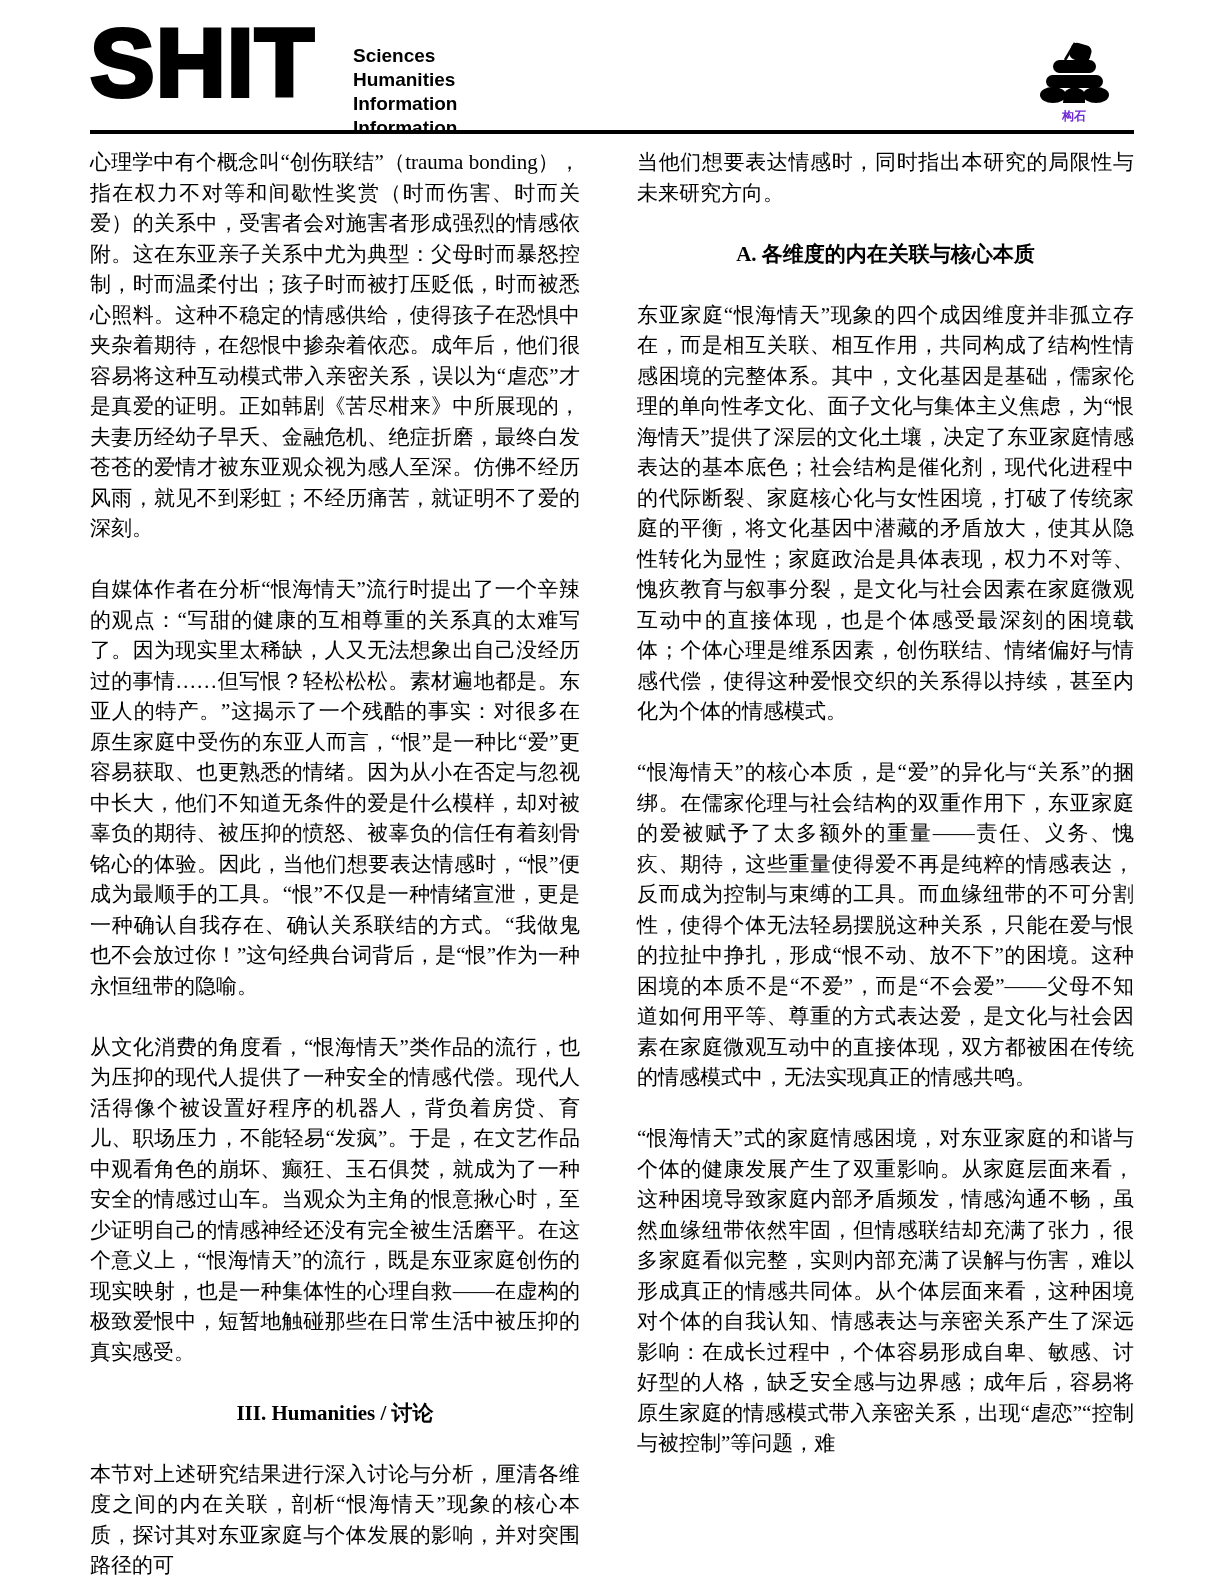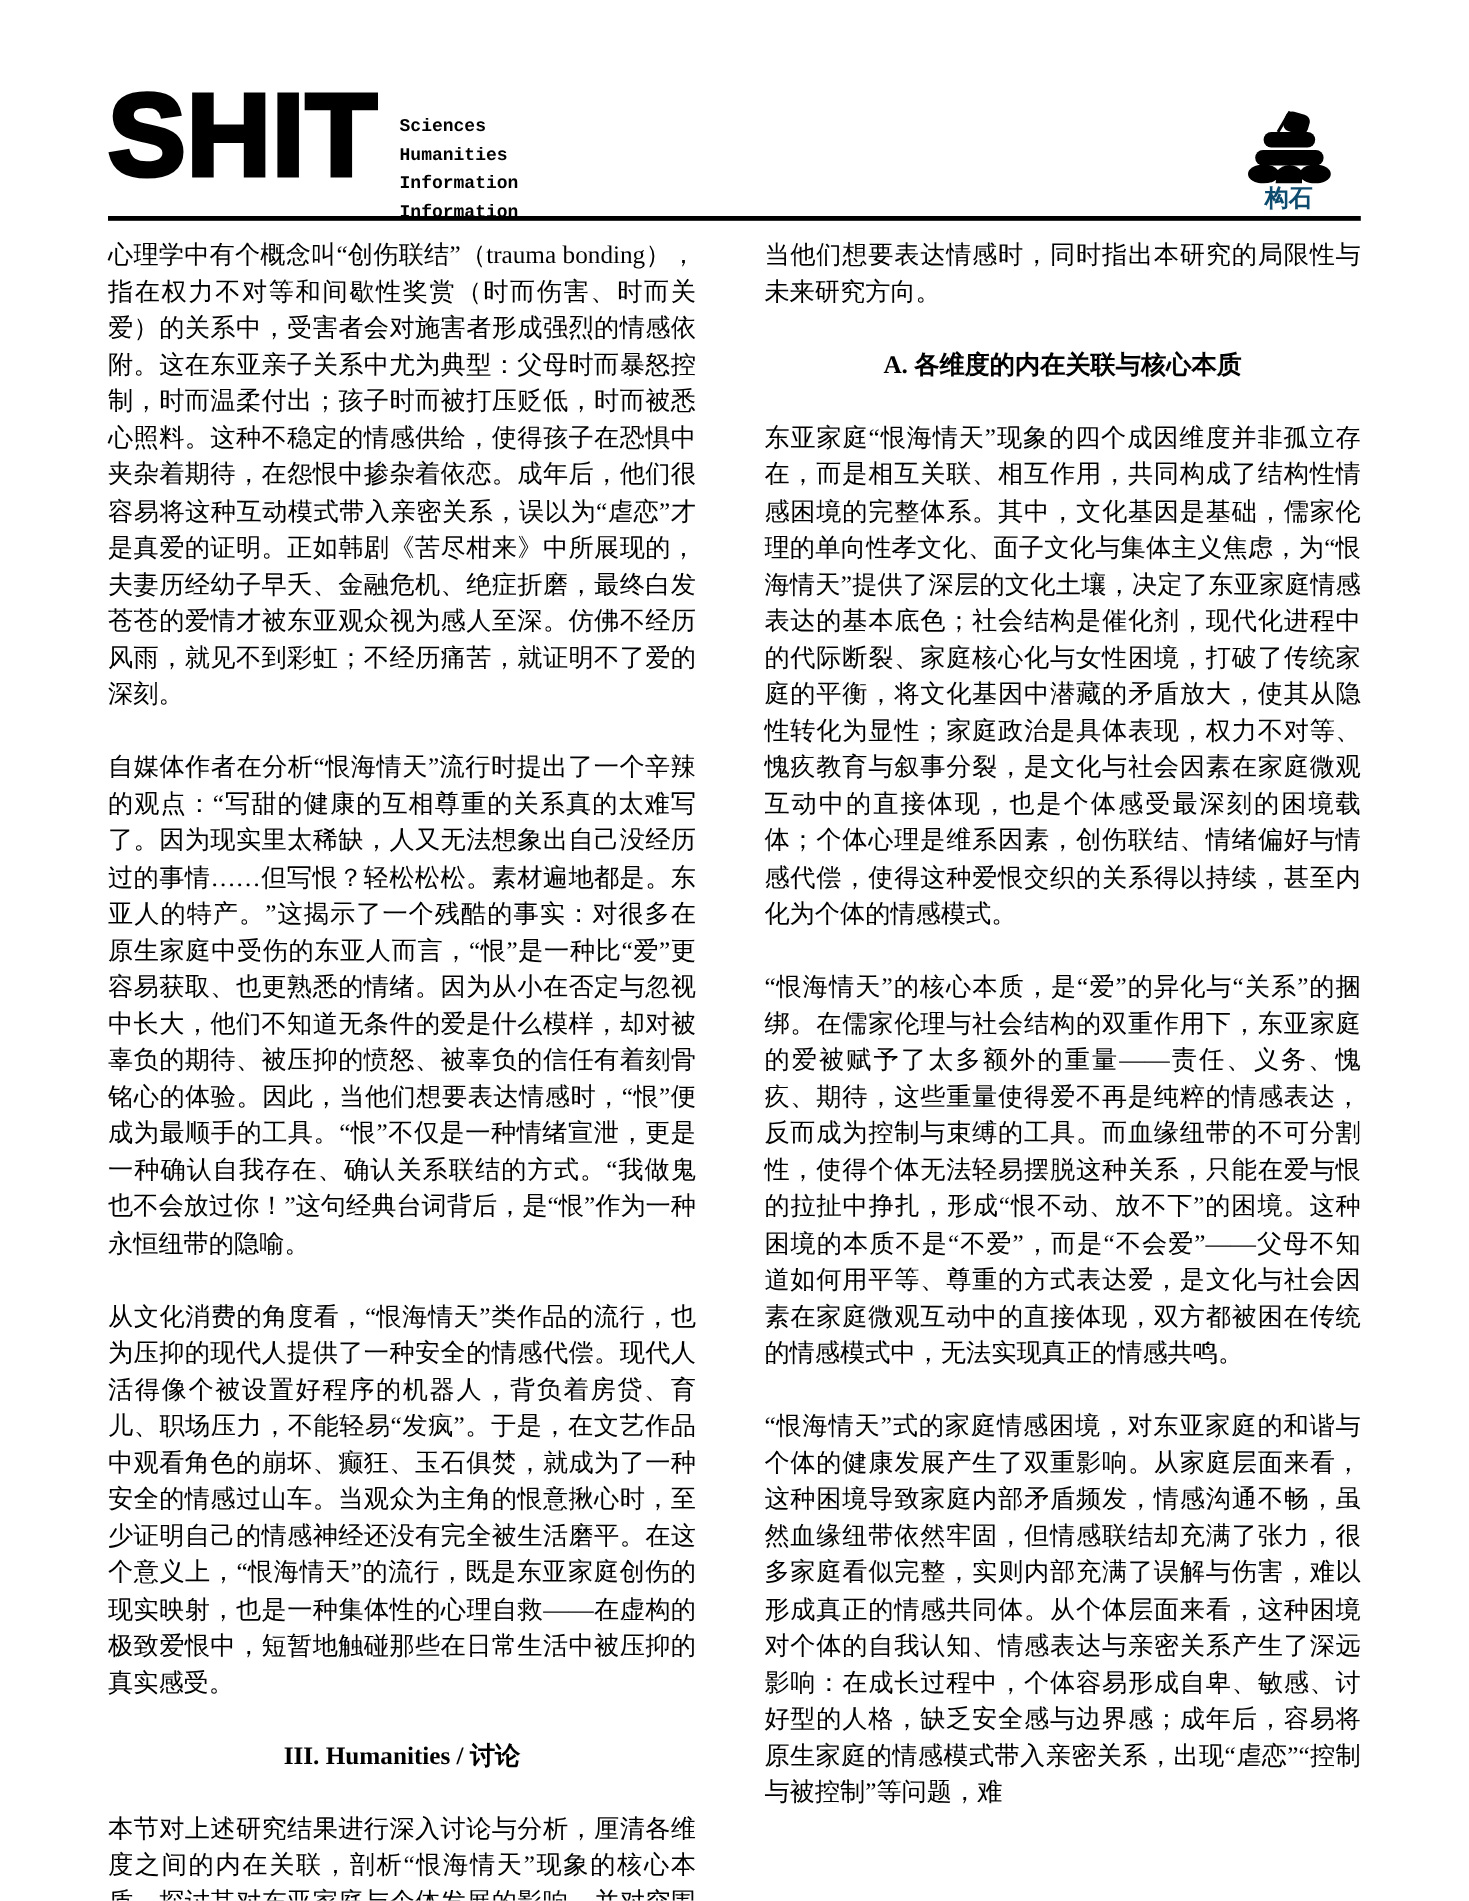--- a/index.html
+++ b/index.html
@@ -8,21 +8,21 @@
     width: 1224px;
     height: 1584px;
     background: #ffffff;
     color: #000000;
     overflow: hidden;
     font-family: "Liberation Serif", "DejaVu Serif", serif;
   }
   
   .header {
     margin: 0 90px;
-    padding-top: 78px;
+    padding-top: 28px;
     height: 102px;
     display: flex;
     justify-content: space-between;
     align-items: flex-start;
     border-bottom: 4px solid #000000;
   }
   .logo-group {
     display: flex;
     align-items: flex-start;
     gap: 18px;
@@ -31,42 +31,43 @@
     font-family: "Liberation Sans", "DejaVu Sans", sans-serif;
     font-weight: 900;
     font-size: 97px;
     line-height: 97px;
     letter-spacing: 1px;
     margin-top: -14px;
     color: #000000;
     -webkit-text-stroke: 4px #000000;
   }
   .tagline {
-    font-family: Liberation Mono, monospace;
+    font-family: Liberation Sans, sans-serif;
     font-weight: 700;
-    font-size: 15px;
+    font-size: 19px;
     line-height: 24px;
     padding-top: 16px;
     color: #000000;
+    margin-left: 20px;
   }
   .brand-mark {
     display: flex;
     flex-direction: column;
     align-items: center;
     margin-right: 24px;
     margin-top: 14px;
   }
   .brand-mark svg { display: block; }
   .brand-mark-label {
     font-family: Liberation Serif, serif;
     font-weight: 700;
-    font-size: 20px;
+    font-size: 12px;
     line-height: 22px;
     margin-top: 2px;
-    color: #0c4a6e;
+    color: #6d28d9;
   }
   
   .content {
     margin: 0 90px;
     padding-top: 13px;
     display: flex;
     gap: 57px;
   }
   .col { font-size: 21px; line-height: 30.5px; text-align: justify; }
   .col-left  { width: 490px; }

